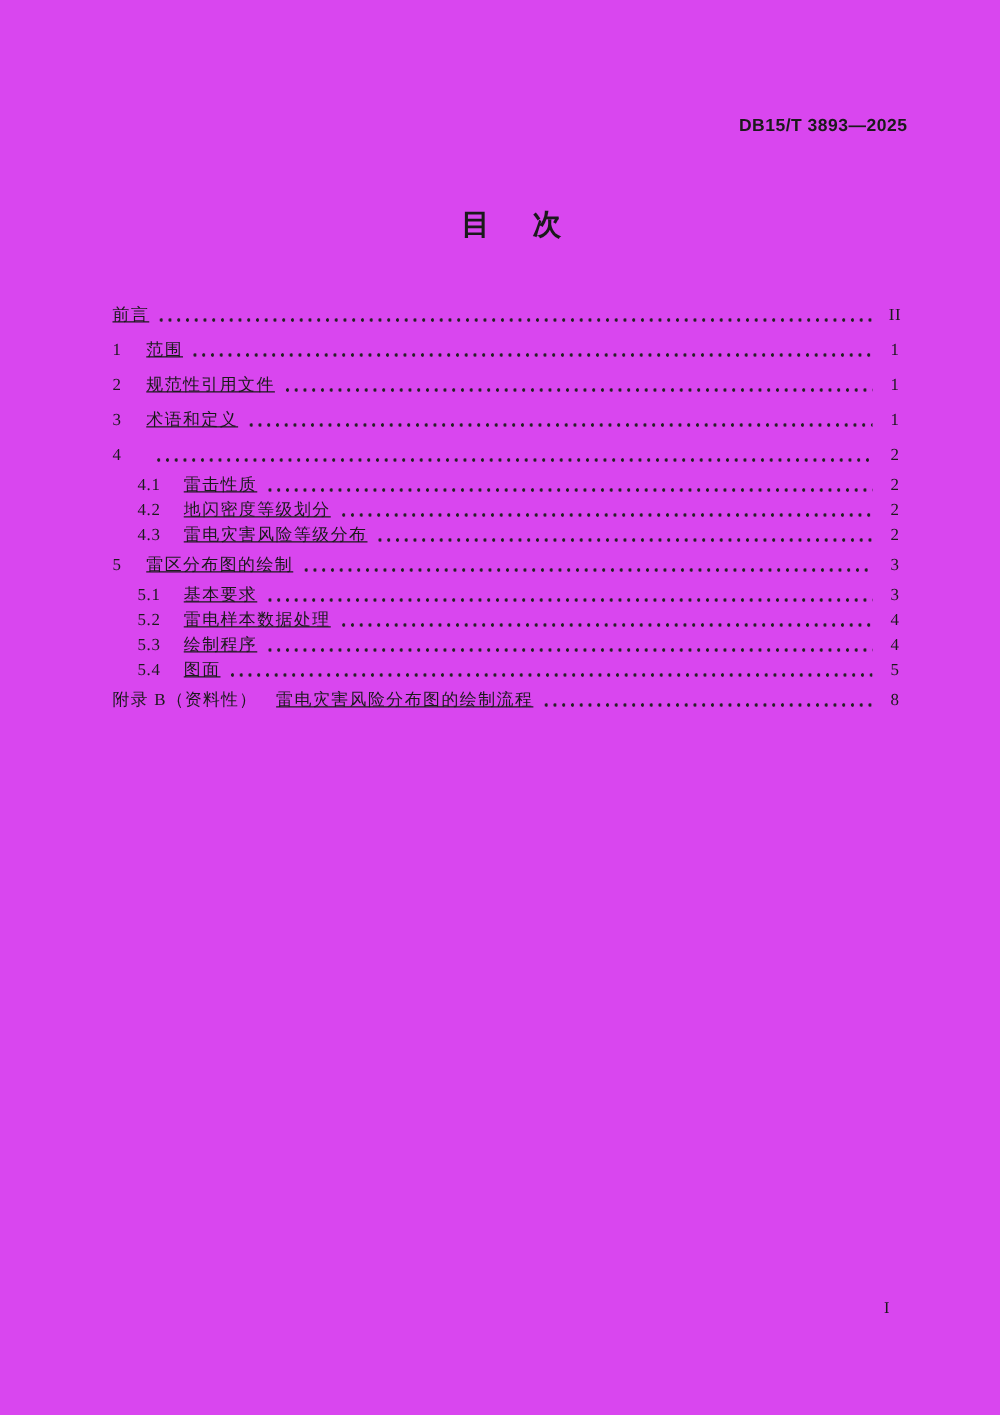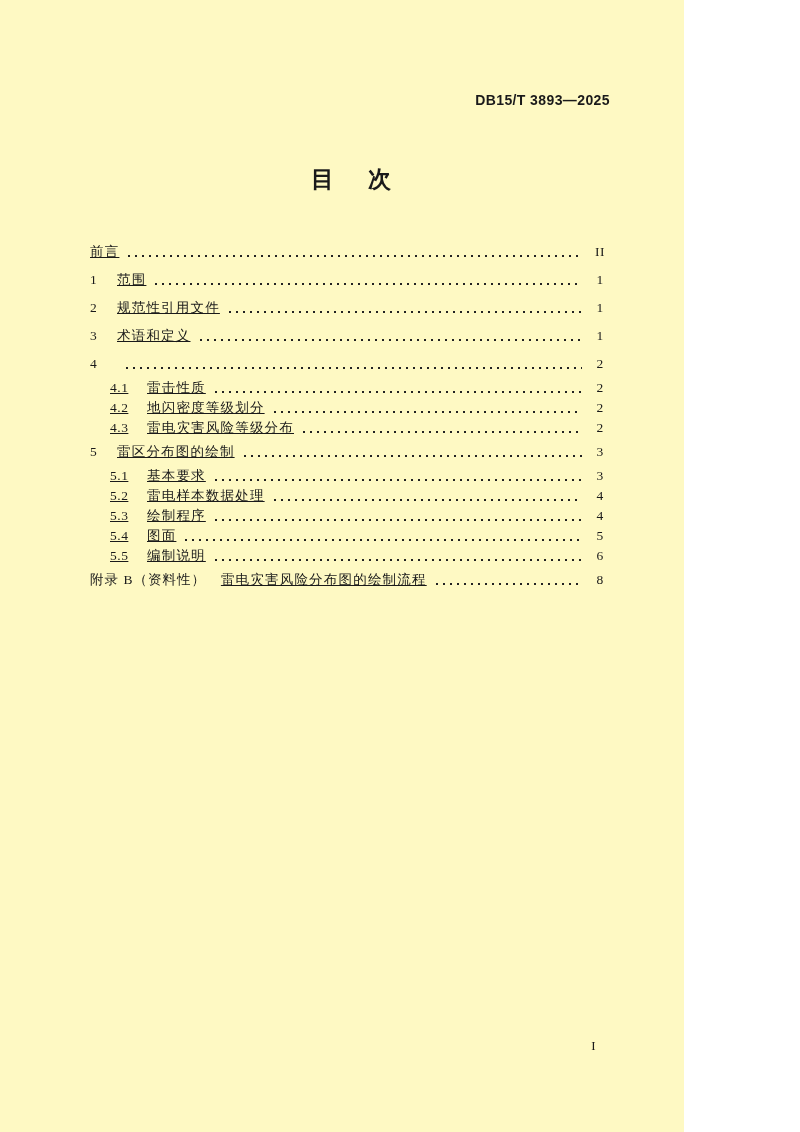--- a/index.html
+++ b/index.html
@@ -2,23 +2,23 @@
 <html><head>
 <meta charset="utf-8">
 <style>
   html, body {
     margin: 0;
     padding: 0;
     background: #ffffff;
   }
   .page {
     position: relative;
-    width: 684px;
+    width: 800px;
     height: 1132px;
-    background: #fef9c3;
+    background: #d946ef;
     color: #1a1a1a;
     box-sizing: border-box;
     padding: 92px 72px 0 90px;
     font-family: "Liberation Serif", "DejaVu Serif", serif;
     overflow: hidden;
   }
   .doc-header {
     text-align: right;
     font-family: "Liberation Sans", "DejaVu Sans", sans-serif;
     font-weight: 700;
@@ -54,21 +54,21 @@
     margin-bottom: 4px;
   }
   .row-sub {
     padding-left: 20px;
   }
   .toc-num {
     margin-right: 13px;
     letter-spacing: 0.5px;
   }
   .row-main > .toc-num { min-width: 14px; }
-  .row-sub  > .toc-num { min-width: 24px; text-decoration: underline; }
+  .row-sub  > .toc-num { min-width: 24px; }
   .row-appendix > .toc-num { margin-right: 15px; letter-spacing: 1px; }
   .toc-label {
     letter-spacing: 1.2px;
     text-decoration: underline;
   }
   .toc-leader {
     flex: 1;
     height: 6px;
     align-self: flex-end;
     margin: 0 6px 3px 8px;
@@ -174,26 +174,20 @@
     <span class="toc-label">绘制程序</span>
     <span class="toc-leader"></span>
     <span class="toc-page">4</span>
   </div>
       <div class="toc-row row-sub">
     <span class="toc-num">5.4</span>
     <span class="toc-label">图面</span>
     <span class="toc-leader"></span>
     <span class="toc-page">5</span>
   </div>
-      <div class="toc-row row-sub">
-    <span class="toc-num">5.5</span>
-    <span class="toc-label">编制说明</span>
-    <span class="toc-leader"></span>
-    <span class="toc-page">6</span>
-  </div>
       <div class="toc-row row-appendix">
     <span class="toc-num">附录 B（资料性）</span>
     <span class="toc-label">雷电灾害风险分布图的绘制流程</span>
     <span class="toc-leader"></span>
     <span class="toc-page">8</span>
   </div>
     </div>
 
   <div class="page-footer">I</div>
 

